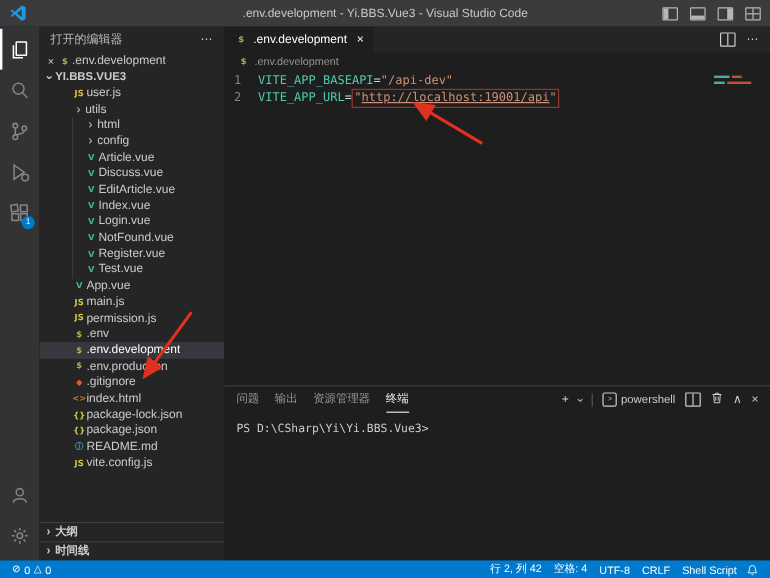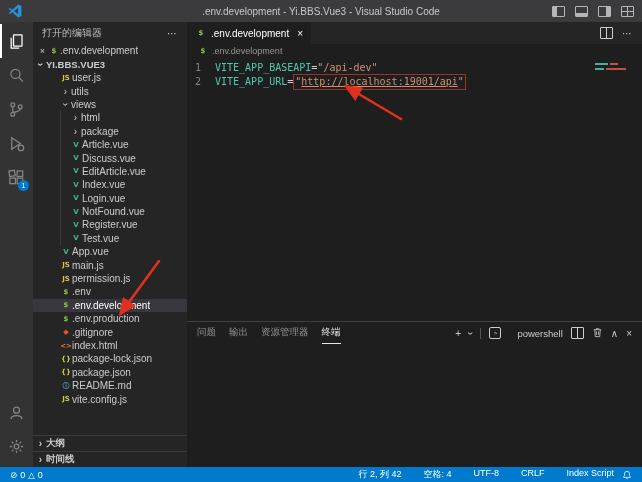--- a/index.html
+++ b/index.html
@@ -78,31 +78,31 @@
   
   .panel{flex:0 0 145px;border-top:1px solid #3f3f46;display:flex;flex-direction:column;min-height:0}
   .panel-tabbar{height:22px;flex:0 0 22px;display:flex;align-items:center;padding:0 10px}
   .panel-tabs{display:flex;gap:13px;height:100%;align-items:stretch}
   .panel-tab{font-size:9.5px;color:#969696;display:flex;align-items:center;border-bottom:1px solid transparent;cursor:pointer}
   .panel-tab.active{color:#e7e7e7;border-bottom-color:#e7e7e7}
   .panel-actions{margin-left:auto;display:flex;align-items:center;gap:8px;color:#cccccc;font-size:10px}
   .pa{cursor:pointer}
   .pa-sep{width:1px;height:11px;background:#555}
   .chev-down{display:inline-block;transform:rotate(90deg);font-size:10px}
-  .shell-chip{display:flex;align-items:center;gap:16px;cursor:pointer}
+  .shell-chip{display:flex;align-items:center;gap:3px;cursor:pointer}
   .shell-box{width:10px;height:10px;border:1px solid #ccc;border-radius:2px;font-size:6px;display:flex;align-items:center;justify-content:center}
   .shell-label{font-size:9.5px}
   .terminal{flex:1;padding:8px 10px;font-family:"DejaVu Sans Mono","Liberation Mono",monospace;font-size:9.5px;color:#cccccc}
 
   
   .statusbar{height:15px;flex:0 0 15px;background:#007acc;display:flex;align-items:center;padding:0 6px;font-size:9px;color:#fff}
   .sb-left{display:flex;align-items:center}
   .sb-item{display:flex;align-items:center;gap:3px;cursor:pointer;padding:0 4px;white-space:nowrap}
   .sb-ico{font-size:8.5px}
-  .sb-right{margin-left:auto;display:flex;align-items:flex-start;gap:14px}
+  .sb-right{margin-left:auto;display:flex;align-items:center;gap:2px}
 
   .annotations{position:absolute;left:0;top:0;width:642px;height:482px;pointer-events:none;z-index:10}
 </style>
 </head>
 <body>
 
 <div id="app">
 
   <div class="titlebar">
     <span class="vscode-logo">
@@ -193,34 +193,29 @@
             <span class="file-icon" style="color: rgb(216, 194, 74);">JS</span>
             <span class="tree-label">user.js</span>
           </div>
           <div class="tree-row">
             <span class="indent"></span>
             <span class="chev">›</span>
             <span class="tree-label">utils</span>
           </div>
           <div class="tree-row">
             <span class="indent"></span>
-            <span class="chev expanded">›</span>
-            <span class="tree-label">views</span>
-          </div>
-          <div class="tree-row">
-            <span class="indent"></span>
             <span class="indent guided"></span>
             <span class="chev">›</span>
             <span class="tree-label">html</span>
           </div>
           <div class="tree-row">
             <span class="indent"></span>
             <span class="indent guided"></span>
             <span class="chev">›</span>
-            <span class="tree-label">package</span>
+            <span class="tree-label">config</span>
           </div>
           <div class="tree-row">
             <span class="indent"></span>
             <span class="indent guided"></span>
             <span class="file-icon" style="color: rgb(65, 184, 131);">V</span>
             <span class="tree-label">Article.vue</span>
           </div>
           <div class="tree-row">
             <span class="indent"></span>
             <span class="indent guided"></span>
@@ -390,39 +385,42 @@
             <span class="split-icon"></span>
             <span class="pa">
               <svg width="11" height="11" viewBox="0 0 16 16" style="stroke:#ccc;fill:none;stroke-width:1.2">
                   <path d="M2.5 4h11M6 4V2.5h4V4M4 4l.8 10h6.4L12 4M6.5 6.5v5M9.5 6.5v5"></path>
                 </svg>
             </span>
             <span class="pa">∧</span>
             <span class="pa">×</span>
           </div>
         </div>
+        <div class="terminal">
+          <div class="prompt">PS D:\CSharp\Yi\Yi.BBS.Vue3&gt;</div>
+        </div>
       </div>
     </div>
   </div>
 
   <div class="statusbar">
     <div class="sb-left">
       <span class="sb-item">
         <span class="sb-ico">⊘</span>
         <span>0</span>
         <span class="sb-ico">△</span>
         <span>0</span>
       </span>
     </div>
     <div class="sb-right">
         <span class="sb-item">行 2, 列 42</span>
         <span class="sb-item">空格: 4</span>
         <span class="sb-item">UTF-8</span>
         <span class="sb-item">CRLF</span>
-        <span class="sb-item">Index Script</span>
+        <span class="sb-item">Shell Script</span>
       </div>
     <span class="sb-item">
       <svg width="10" height="10" viewBox="0 0 16 16" style="stroke:#fff;fill:none;stroke-width:1.2">
           <path d="M8 2a4 4 0 0 1 4 4v3.2L13.5 11v.8h-11V11L4 9.2V6a4 4 0 0 1 4-4zM6.8 13.5a1.3 1.3 0 0 0 2.4 0"></path>
         </svg>
     </span>
   </div>
 
   <svg class="annotations" width="642" height="482">
     <defs>

